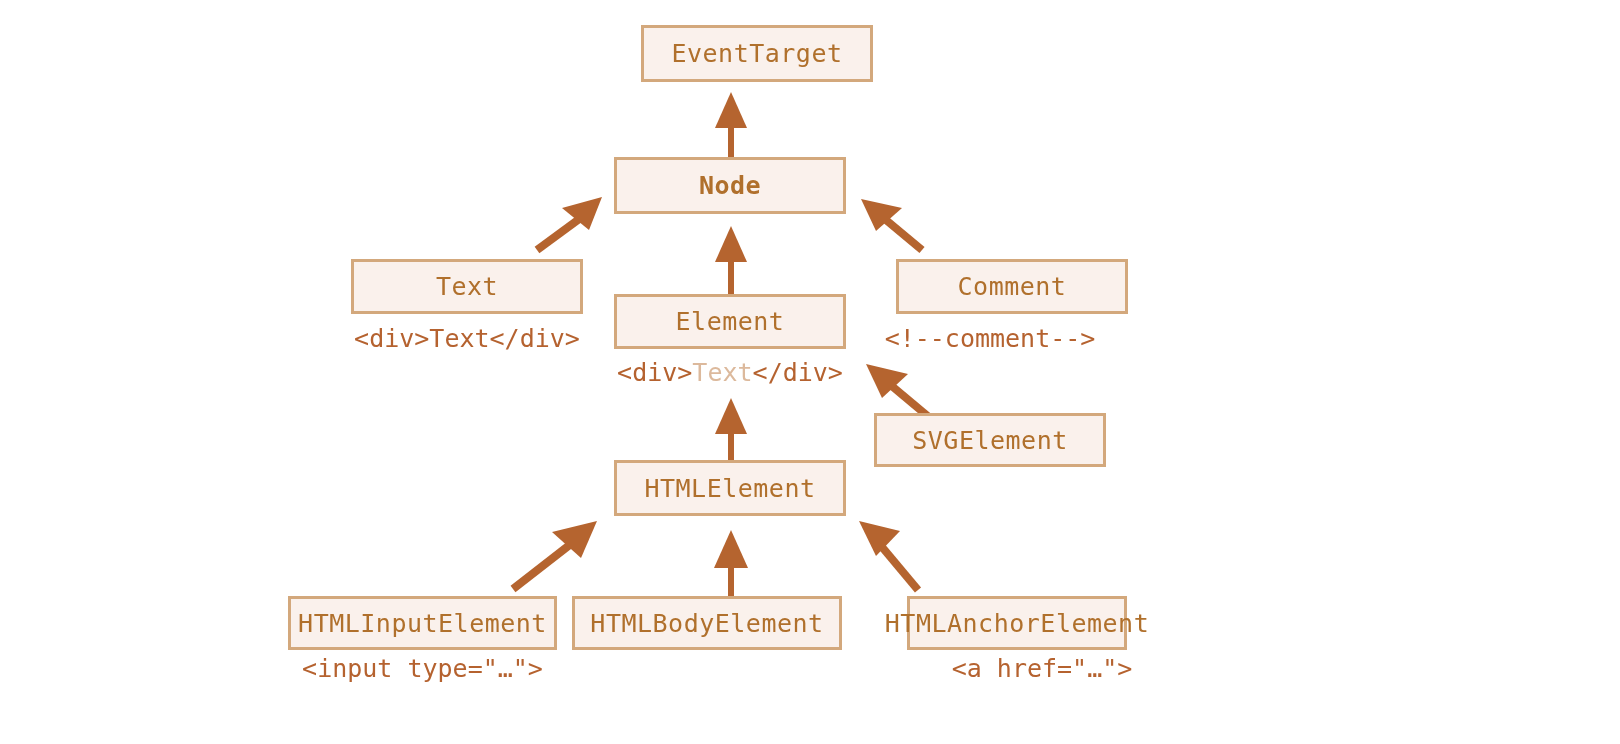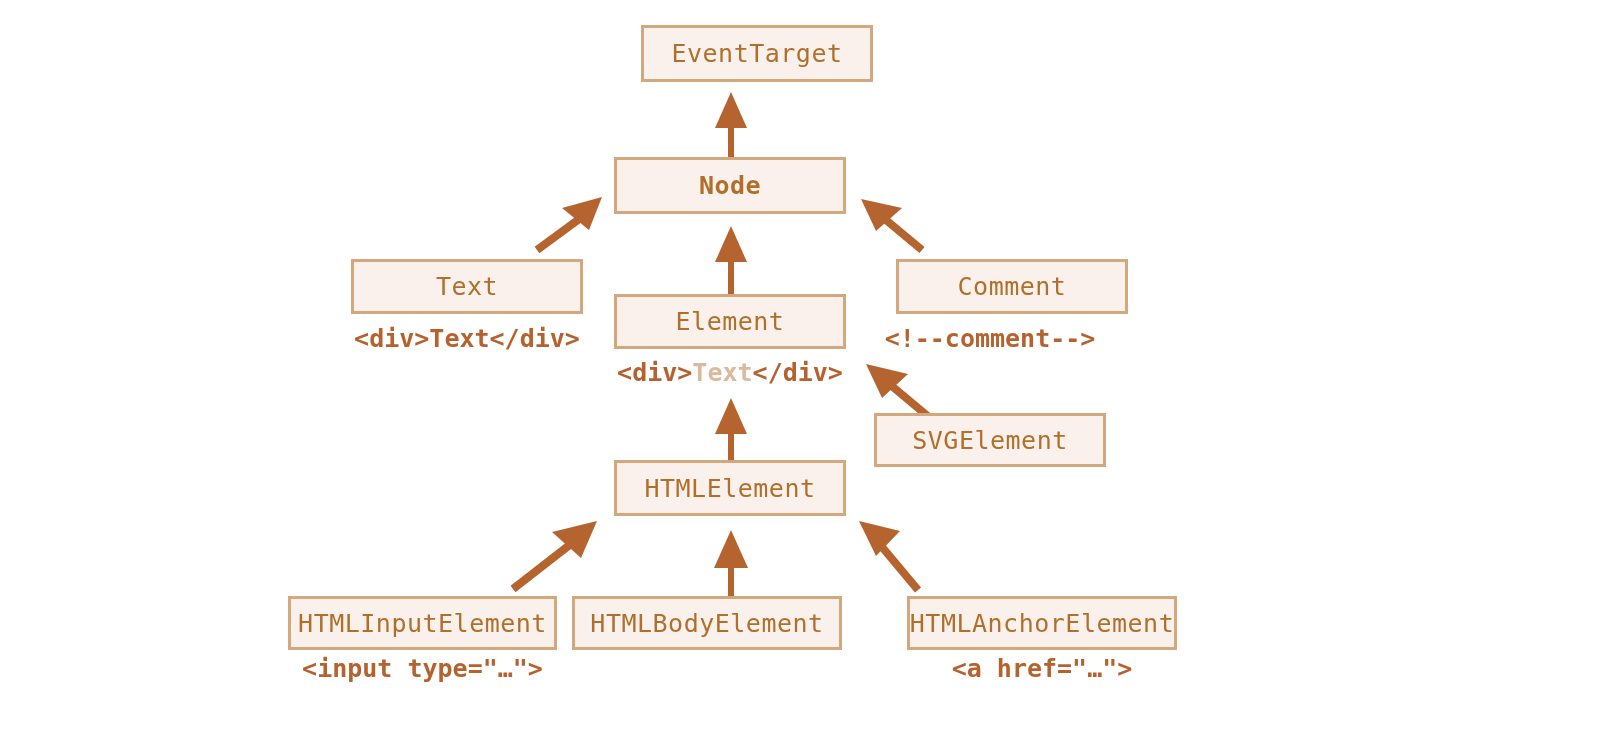--- a/index.html
+++ b/index.html
@@ -51,21 +51,20 @@
 
   .caption {
     position: absolute;
     box-sizing: border-box;
     text-align: center;
     color: #b5622f;
     font-family: "DejaVu Sans Mono", "Liberation Mono", monospace;
     font-size: 25px;
     letter-spacing: 0px;
     white-space: nowrap;
-    font-weight: bold;
   }
 
   .caption .muted {
     color: #dcb99c;
   }
 </style>
 </head>
 <body>
 
 <div id="diagram">
@@ -159,20 +158,20 @@
     <span class="node-label">HTMLInputElement</span>
   </div>
   <div class="caption" style="left:288px; top:654px; width:269px;">
     <span>&lt;input type="…"&gt;</span>
   </div>
 
   <div class="node-box" style="left:572px; top:596px; width:270px; height:54px;">
     <span class="node-label">HTMLBodyElement</span>
   </div>
 
-  <div class="node-box" style="left:907px; top:596px; width:270px; height:54px;">
+  <div class="node-box" style="left:907px; top:596px; width:220px; height:54px;">
     <span class="node-label">HTMLAnchorElement</span>
   </div>
   <div class="caption" style="left:907px; top:654px; width:270px;">
     <span>&lt;a href="…"&gt;</span>
   </div>
 
 </div>
 
 </body></html>

